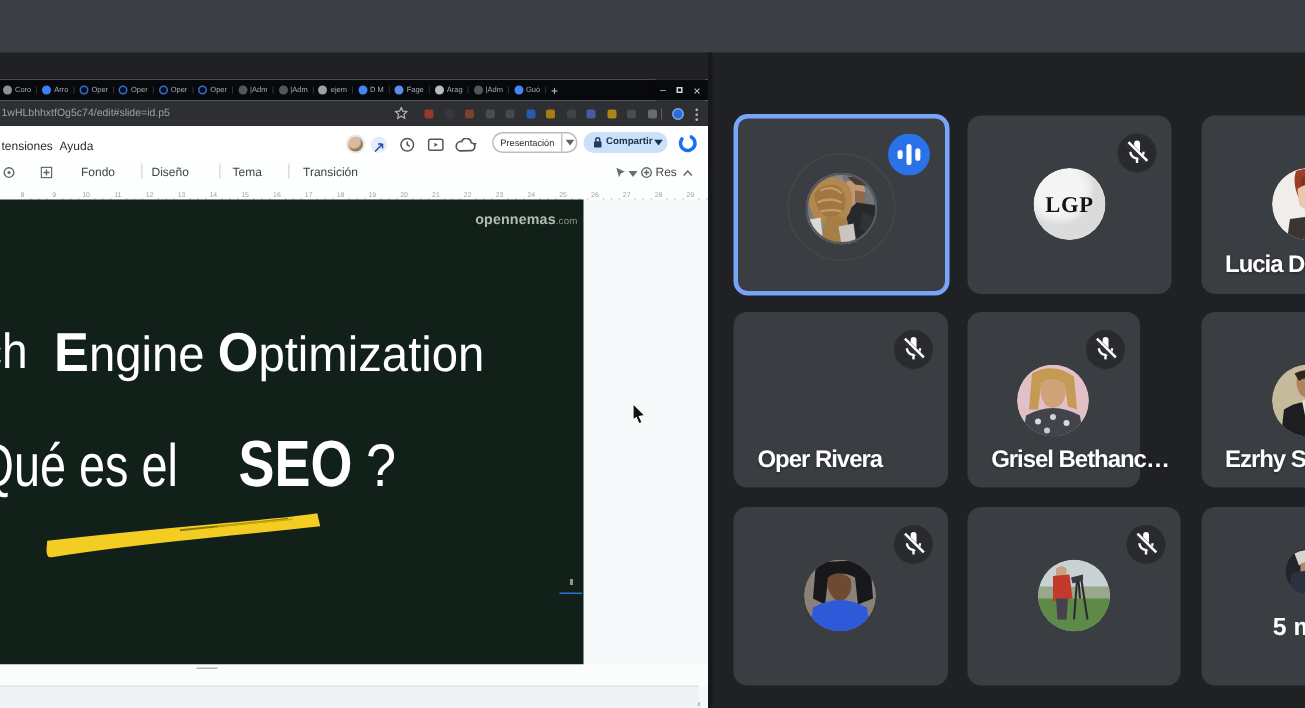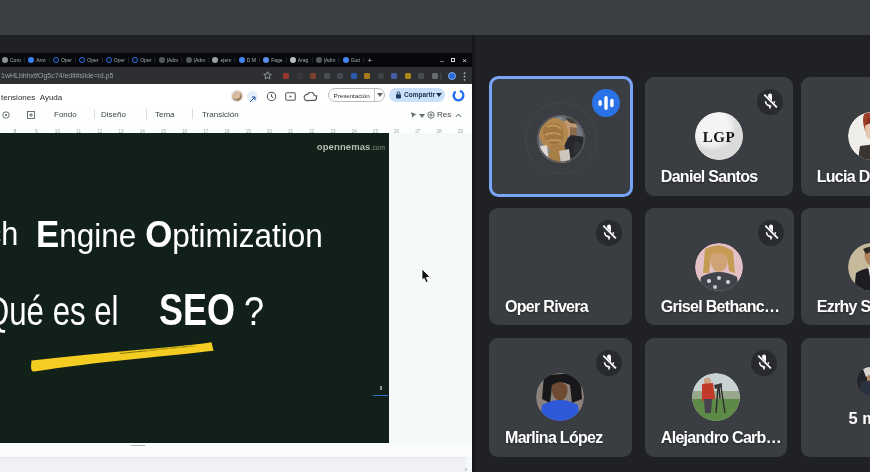--- a/index.html
+++ b/index.html
@@ -355,33 +355,32 @@
 <circle cx="24" cy="24" r="23.2" fill="none" stroke="#55585c" stroke-width="1.6"></circle>
 </svg></div>
     <div style="position:absolute;left:50%;top:23px;margin-left:-36px;width:72px;height:72px;border-radius:50%;border:1px solid rgba(255,255,255,0.05);"></div>
     <div style="position:absolute;right:10px;top:10px;width:28px;height:28px;"><svg width="28" height="28" viewBox="0 0 28 28">
 <circle cx="14" cy="14" r="14" fill="#2a72e8"></circle>
 <rect x="6.4" y="11" width="3.4" height="6" rx="1.7" fill="#fff"></rect>
 <rect x="12.3" y="7" width="3.4" height="14" rx="1.7" fill="#fff"></rect>
 <rect x="18.2" y="9.8" width="3.4" height="8.4" rx="1.7" fill="#fff"></rect>
 </svg></div>
   </div>
-<div class="tile" style="left:644.8px;top:76.5px;width:148px;height:119.3px;text-align:right;">
+<div class="tile" style="left:644.8px;top:76.5px;width:136px;height:119.3px;text-align:right;">
     <div class="avatar"><svg width="48" height="48" viewBox="0 0 48 48">
 <circle cx="24" cy="24" r="24" fill="#f4f4f4"></circle>
 <circle cx="24" cy="24" r="24" fill="url(#lgpg)"></circle>
 <defs>
           <radialGradient id="lgpg" cx="0.35" cy="0.3">
             <stop offset="0.5" stop-color="#ffffff" stop-opacity="0"></stop>
             <stop offset="1" stop-color="#d8d8d8" stop-opacity="0.9"></stop>
           </radialGradient>
         </defs>
 <text x="24" y="29.5" font-family="Liberation Serif, serif" font-size="15" font-weight="bold" fill="#141414" text-anchor="middle" letter-spacing="0.5">LGP</text>
 </svg></div>
-    <div class="name">Daniel Santos</div>
     <div class="micoff"><svg width="26" height="26" viewBox="0 0 26 26">
 <g fill="none" stroke="#fff" stroke-width="1.6">
 <path d="M8.6 12.2 a4.4 4.4 0 0 0 8.8 0"></path>
 <line x1="13" y1="16.6" x2="13" y2="19.6"></line>
 </g>
 <rect x="11.1" y="4.6" width="3.9" height="8.6" rx="1.95" fill="#fff"></rect>
 <line x1="6.6" y1="6.4" x2="19.2" y2="19" stroke="#2f3235" stroke-width="4"></line>
 <line x1="7.3" y1="5.7" x2="19.9" y2="18.3" stroke="#fff" stroke-width="1.7"></line>
 </svg></div>
   </div>
@@ -408,21 +407,21 @@
     <div class="micoff"><svg width="26" height="26" viewBox="0 0 26 26">
 <g fill="none" stroke="#fff" stroke-width="1.6">
 <path d="M8.6 12.2 a4.4 4.4 0 0 0 8.8 0"></path>
 <line x1="13" y1="16.6" x2="13" y2="19.6"></line>
 </g>
 <rect x="11.1" y="4.6" width="3.9" height="8.6" rx="1.95" fill="#fff"></rect>
 <line x1="6.6" y1="6.4" x2="19.2" y2="19" stroke="#2f3235" stroke-width="4"></line>
 <line x1="7.3" y1="5.7" x2="19.9" y2="18.3" stroke="#fff" stroke-width="1.7"></line>
 </svg></div>
   </div>
-<div class="tile" style="left:644.8px;top:207.6px;width:149px;height:117.9px;">
+<div class="tile" style="left:644.8px;top:207.6px;width:115px;height:117.9px;">
     <div class="avatar"><svg width="48" height="48" viewBox="0 0 48 48">
 <defs>
           <clipPath id="cpg">
             <circle cx="24" cy="24" r="24"></circle>
           </clipPath>
         </defs>
 <g clip-path="url(#cpg)">
 <rect width="48" height="48" fill="#e3bfc6"></rect>
 <path d="M10 6 Q24 -2 38 8 L40 30 L34 28 L32 14 Q24 8 16 14 L14 30 L8 30 Z" fill="#c59a55"></path>
 <path d="M16 12 Q24 7 32 13 Q34 22 29 27 Q24 31 19 27 Q14 20 16 12Z" fill="#cfa377"></path>
@@ -468,21 +467,20 @@
             <circle cx="24" cy="24" r="24"></circle>
           </clipPath>
         </defs>
 <g clip-path="url(#cpm)">
 <rect width="48" height="48" fill="#89817a"></rect>
 <path d="M8 2 L44 0 L46 26 L36 30 L34 12 Q24 6 16 14 L14 30 L6 26 Z" fill="#18181a"></path>
 <path d="M16 12 Q24 6 31 13 Q33 21 28 26 Q23 30 19 25 Q14 18 16 12Z" fill="#6f4a33"></path>
 <path d="M6 32 Q24 22 42 32 L44 48 L4 48 Z" fill="#2e59d9"></path>
 </g>
 </svg></div>
-    <div class="name">Marlina López</div>
     <div class="micoff"><svg width="26" height="26" viewBox="0 0 26 26">
 <g fill="none" stroke="#fff" stroke-width="1.6">
 <path d="M8.6 12.2 a4.4 4.4 0 0 0 8.8 0"></path>
 <line x1="13" y1="16.6" x2="13" y2="19.6"></line>
 </g>
 <rect x="11.1" y="4.6" width="3.9" height="8.6" rx="1.95" fill="#fff"></rect>
 <line x1="6.6" y1="6.4" x2="19.2" y2="19" stroke="#2f3235" stroke-width="4"></line>
 <line x1="7.3" y1="5.7" x2="19.9" y2="18.3" stroke="#fff" stroke-width="1.7"></line>
 </svg></div>
   </div>
@@ -497,21 +495,20 @@
 <rect width="48" height="48" fill="#c8d2d2"></rect>
 <rect y="18" width="48" height="12" fill="#98a88b"></rect>
 <rect y="26" width="48" height="22" fill="#5d8a46"></rect>
 <path d="M12 6 Q16 3 19 6 L19 11 L12 11 Z" fill="#caa184"></path>
 <path d="M10 11 L21 10 L23 26 L10 28 Z" fill="#c23a2a"></path>
 <path d="M12 26 L20 26 L19 40 L13 40 Z" fill="#47414e"></path>
 <path d="M22 12 L30 10 L30 14 L23 16 Z" fill="#3a3a3e"></path>
 <path d="M26 14 L24 40 M29 14 L33 40 M27 14 L28 26" stroke="#2c2c30" stroke-width="1.4" fill="none"></path>
 </g>
 </svg></div>
-    <div class="name">Alejandro Carb…</div>
     <div class="micoff"><svg width="26" height="26" viewBox="0 0 26 26">
 <g fill="none" stroke="#fff" stroke-width="1.6">
 <path d="M8.6 12.2 a4.4 4.4 0 0 0 8.8 0"></path>
 <line x1="13" y1="16.6" x2="13" y2="19.6"></line>
 </g>
 <rect x="11.1" y="4.6" width="3.9" height="8.6" rx="1.95" fill="#fff"></rect>
 <line x1="6.6" y1="6.4" x2="19.2" y2="19" stroke="#2f3235" stroke-width="4"></line>
 <line x1="7.3" y1="5.7" x2="19.9" y2="18.3" stroke="#fff" stroke-width="1.7"></line>
 </svg></div>
   </div>

